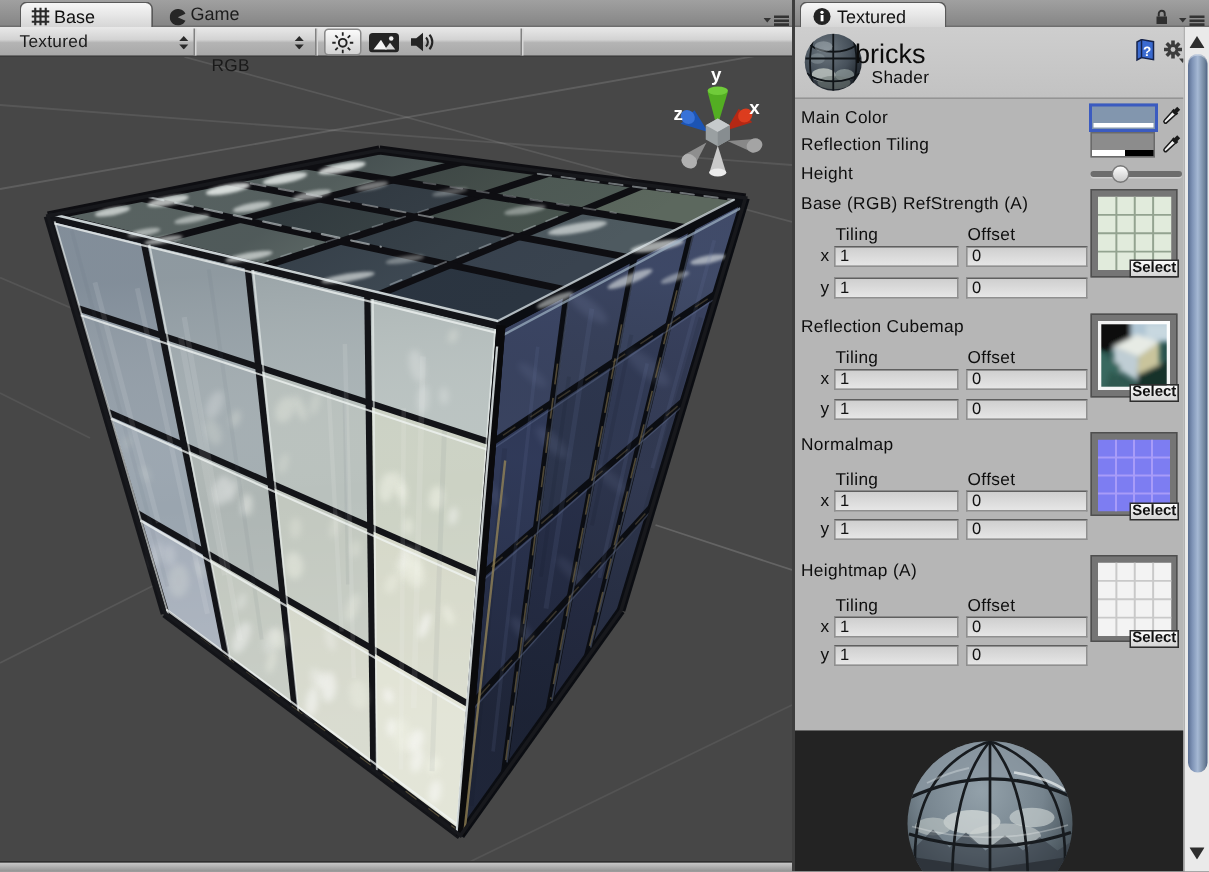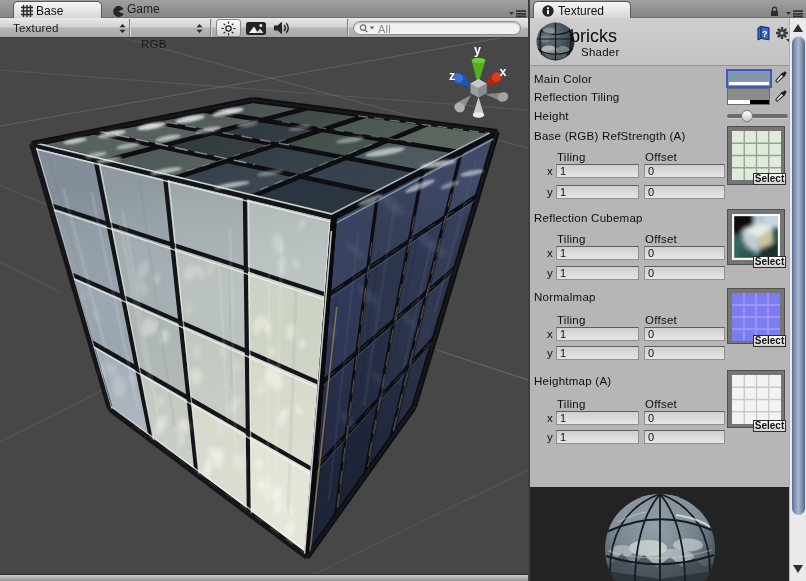--- a/index.html
+++ b/index.html
@@ -386,28 +386,20 @@
       <rect x="0" y="0" width="20" height="13" rx="2.5" fill="#242424"></rect>
       <polygon points="3,11 8,4.5 12,11" fill="#f4f4f4"></polygon>
         <polygon points="10.5,11 14,6.5 17.5,11" fill="#d8d8d8"></polygon>
       <circle cx="14.8" cy="3.6" r="1.5" fill="#f0f0f0"></circle>
       </svg>
     <svg class="abs" style="left:273px;top:3px" width="17" height="14" viewBox="0 0 17 14">
       <polygon points="1,4.5 4.5,4.5 9,.8 9,13.2 4.5,9.5 1,9.5" fill="#242424"></polygon>
       <path d="M11 4a4.2 4.2 0 0 1 0 6M13.3 2.2a7 7 0 0 1 0 9.6" fill="none" stroke="#242424" stroke-width="1.4"></path>
       </svg>
     <div class="abs tsep" style="left:347px"></div>
-    <div class="abs" style="left:353px;top:3px;width:168px;height:14px;border-radius:8px;background:#f1f1f1;border:1px solid #8e8e8e;box-sizing:border-box;box-shadow:inset 0 1px 2px rgba(0,0,0,.25)">
-      <svg class="abs" style="left:5px;top:2px" width="16" height="9" viewBox="0 0 16 9">
-        <circle cx="4" cy="3.6" r="2.7" fill="none" stroke="#6e6e6e" stroke-width="1.3"></circle>
-        <path d="M6 5.6L8.2 8" stroke="#6e6e6e" stroke-width="1.3"></path>
-        <polygon points="10.5,2.5 15.5,2.5 13,5.5" fill="#6e6e6e"></polygon>
-        </svg>
-      <span class="abs" style="left:24px;top:1px;font-size:11px;color:#8a8a8a">All</span>
-    </div>
   </div>
   <div class="abs" id="vdiv"></div>
 
   <div class="abs" id="insp">
    <div class="abs" id="ihead">
     <svg class="abs" style="left:6px;top:4px" width="39" height="39" viewBox="0 0 39 39">
           <defs>
 <radialGradient id="mb" cx=".38" cy=".3" r=".78">
 <stop offset="0" stop-color="#6e7880"></stop>
               <stop offset=".55" stop-color="#46505a"></stop>

